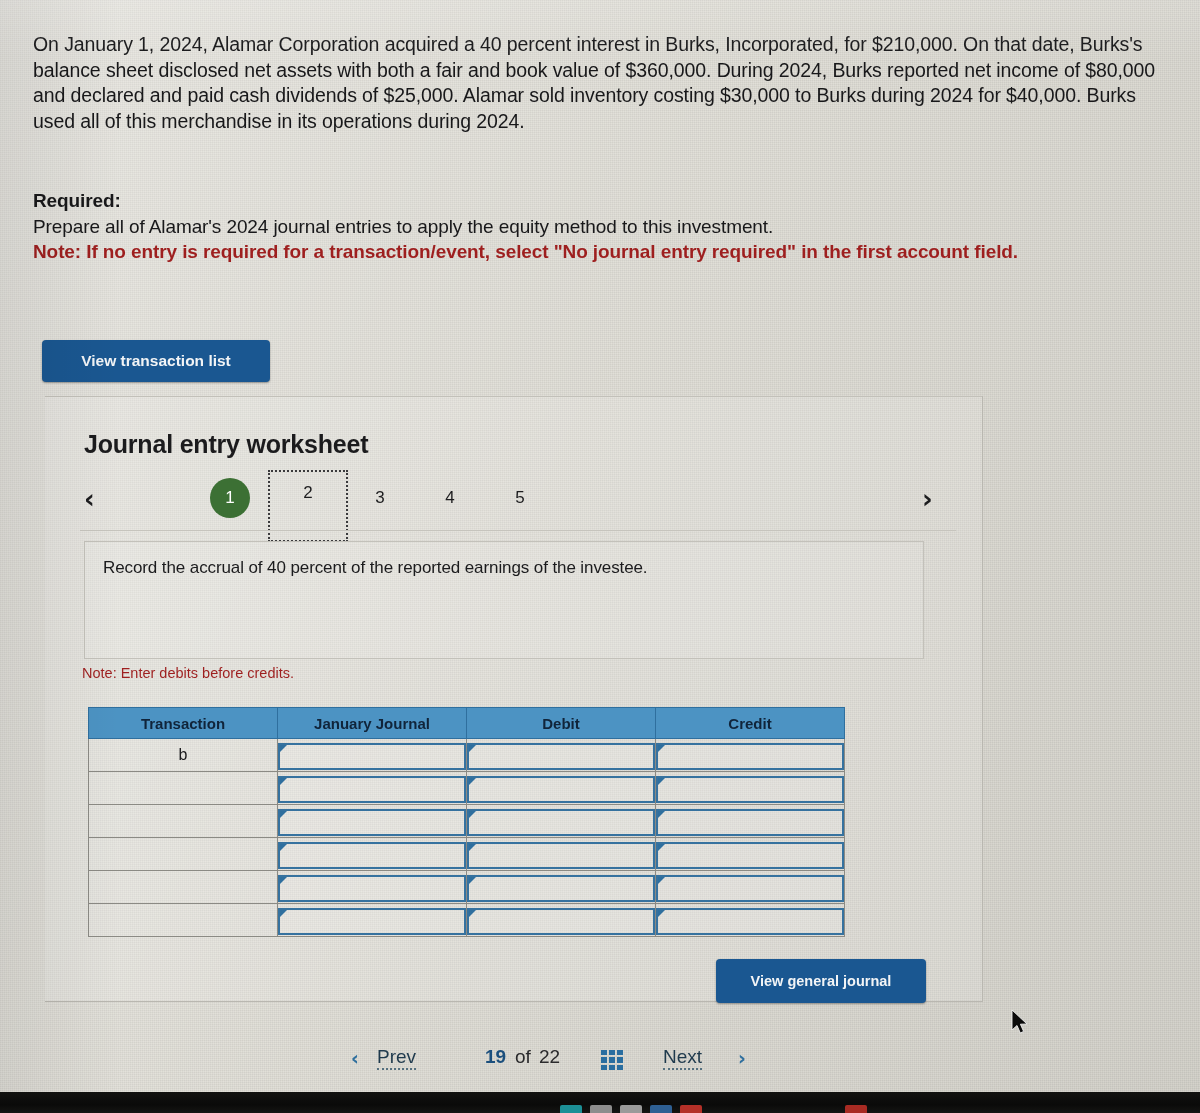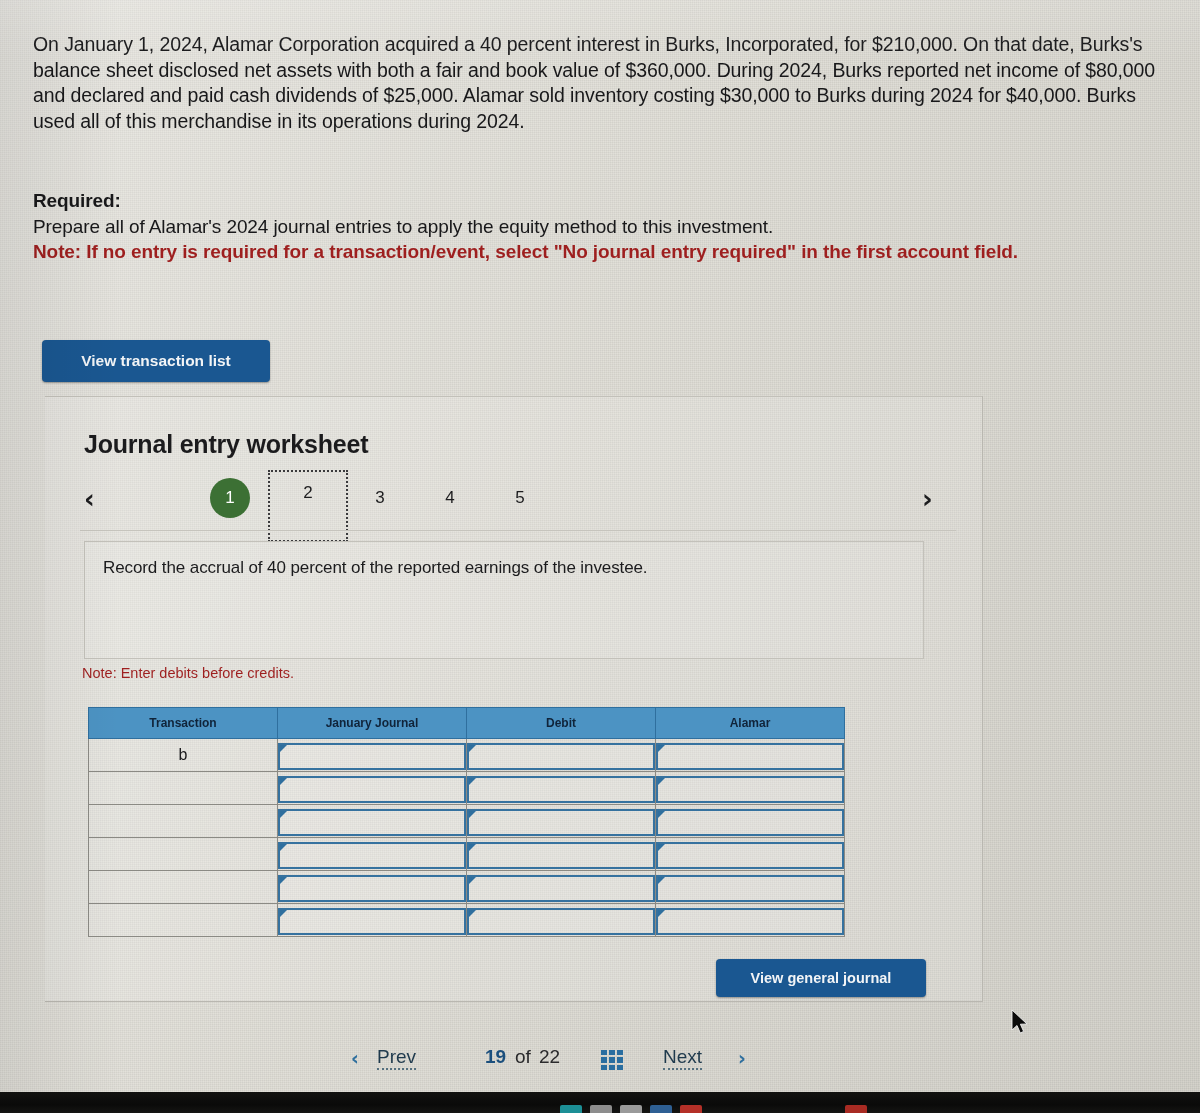--- a/index.html
+++ b/index.html
@@ -187,21 +187,21 @@
   #journal-table {
     position: absolute;
     left: 88px; top: 707px;
     width: 757px;
     border-collapse: collapse;
     table-layout: fixed;
   }
   #journal-table th {
     background: #4c93c3;
     color: #10243a;
-    font-size: 12px;
+    font-size: 15px;
     font-weight: bold;
     height: 31px;
     border: 1px solid #2f6f9e;
     text-align: center;
   }
   #journal-table td {
     height: 33px;
     border: 1px solid #8b8a84;
     background: rgba(255,255,255,0.05);
     padding: 0;
@@ -238,21 +238,21 @@
   }
   #clear-entry {
     position: absolute;
     left: 336px; top: 956px;
     width: 192px; height: 39px;
     font-size: 14.5px;
   }
   #view-general-journal {
     position: absolute;
     left: 716px; top: 959px;
-    width: 210px; height: 38px;
+    width: 210px; height: 44px;
     font-size: 14.5px;
   }
 
   
   #pager {
     position: absolute;
     left: 345px; top: 1042px;
     width: 420px; height: 38px;
     font-size: 19px;
     color: #23343f;
@@ -353,21 +353,21 @@
   </div>
 
   <div id="note-debits">Note: Enter debits before credits.</div>
 
   <table id="journal-table">
     <thead>
       <tr>
         <th>Transaction</th>
         <th>January Journal</th>
         <th>Debit</th>
-        <th>Alamar</th>
+        <th>Credit</th>
       </tr>
     </thead>
     <tbody>
       <tr>
         <td class="trn">b</td>
         <td class="gj">
             <div class="cellbox"></div>
           </td>
         <td class="dr">
             <div class="cellbox"></div>

